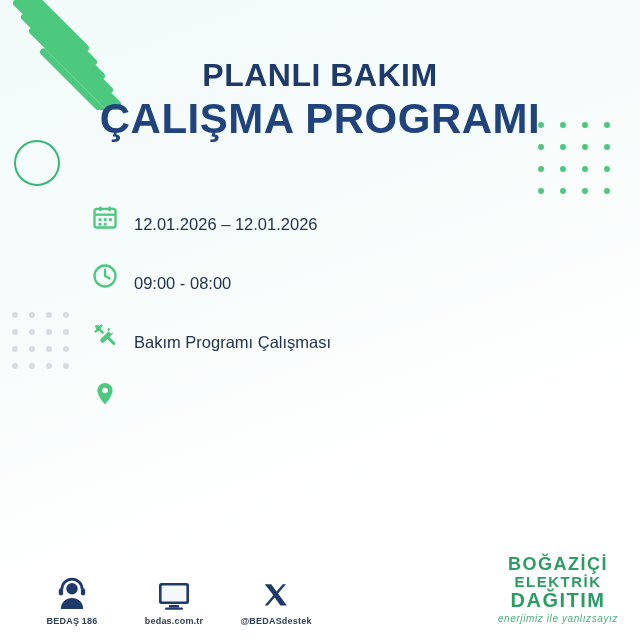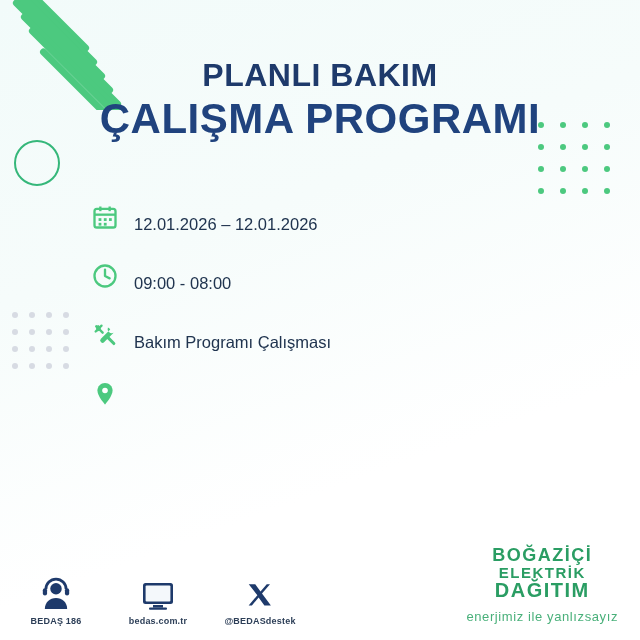--- a/index.html
+++ b/index.html
@@ -137,21 +137,21 @@
   
   .footer {
     position: absolute;
     left: 0;
     right: 0;
     bottom: 14px;
     height: 70px;
   }
   .footer-items {
     position: absolute;
-    left: 20px;
+    left: 36px;
     bottom: 0;
     display: flex;
     align-items: flex-end;
     gap: 30px;
   }
   .footer-item {
     width: 72px;
     text-align: center;
   }
   .footer-item .ficon {
@@ -187,24 +187,25 @@
     color: #2a9d63;
     letter-spacing: 1.5px;
   }
   .brand .b3 {
     font-size: 20px;
     font-weight: bold;
     color: #2a9d63;
     letter-spacing: 1.5px;
   }
   .brand .slogan {
-    margin-top: 9px;
-    font-size: 13px;
+    margin-top: 3px;
+    font-size: 10px;
     color: #49b07a;
     letter-spacing: 0.6px;
+    font-style: italic;
   }
 </style>
 </head>
 <body>
 
 <div class="poster">
 
   <div class="corner-stripes">
     <span style="width:150px;height:7px;left:-40px;top:-6px;"></span>
     <span style="width:150px;height:7px;left:-32px;top:8px;"></span>

